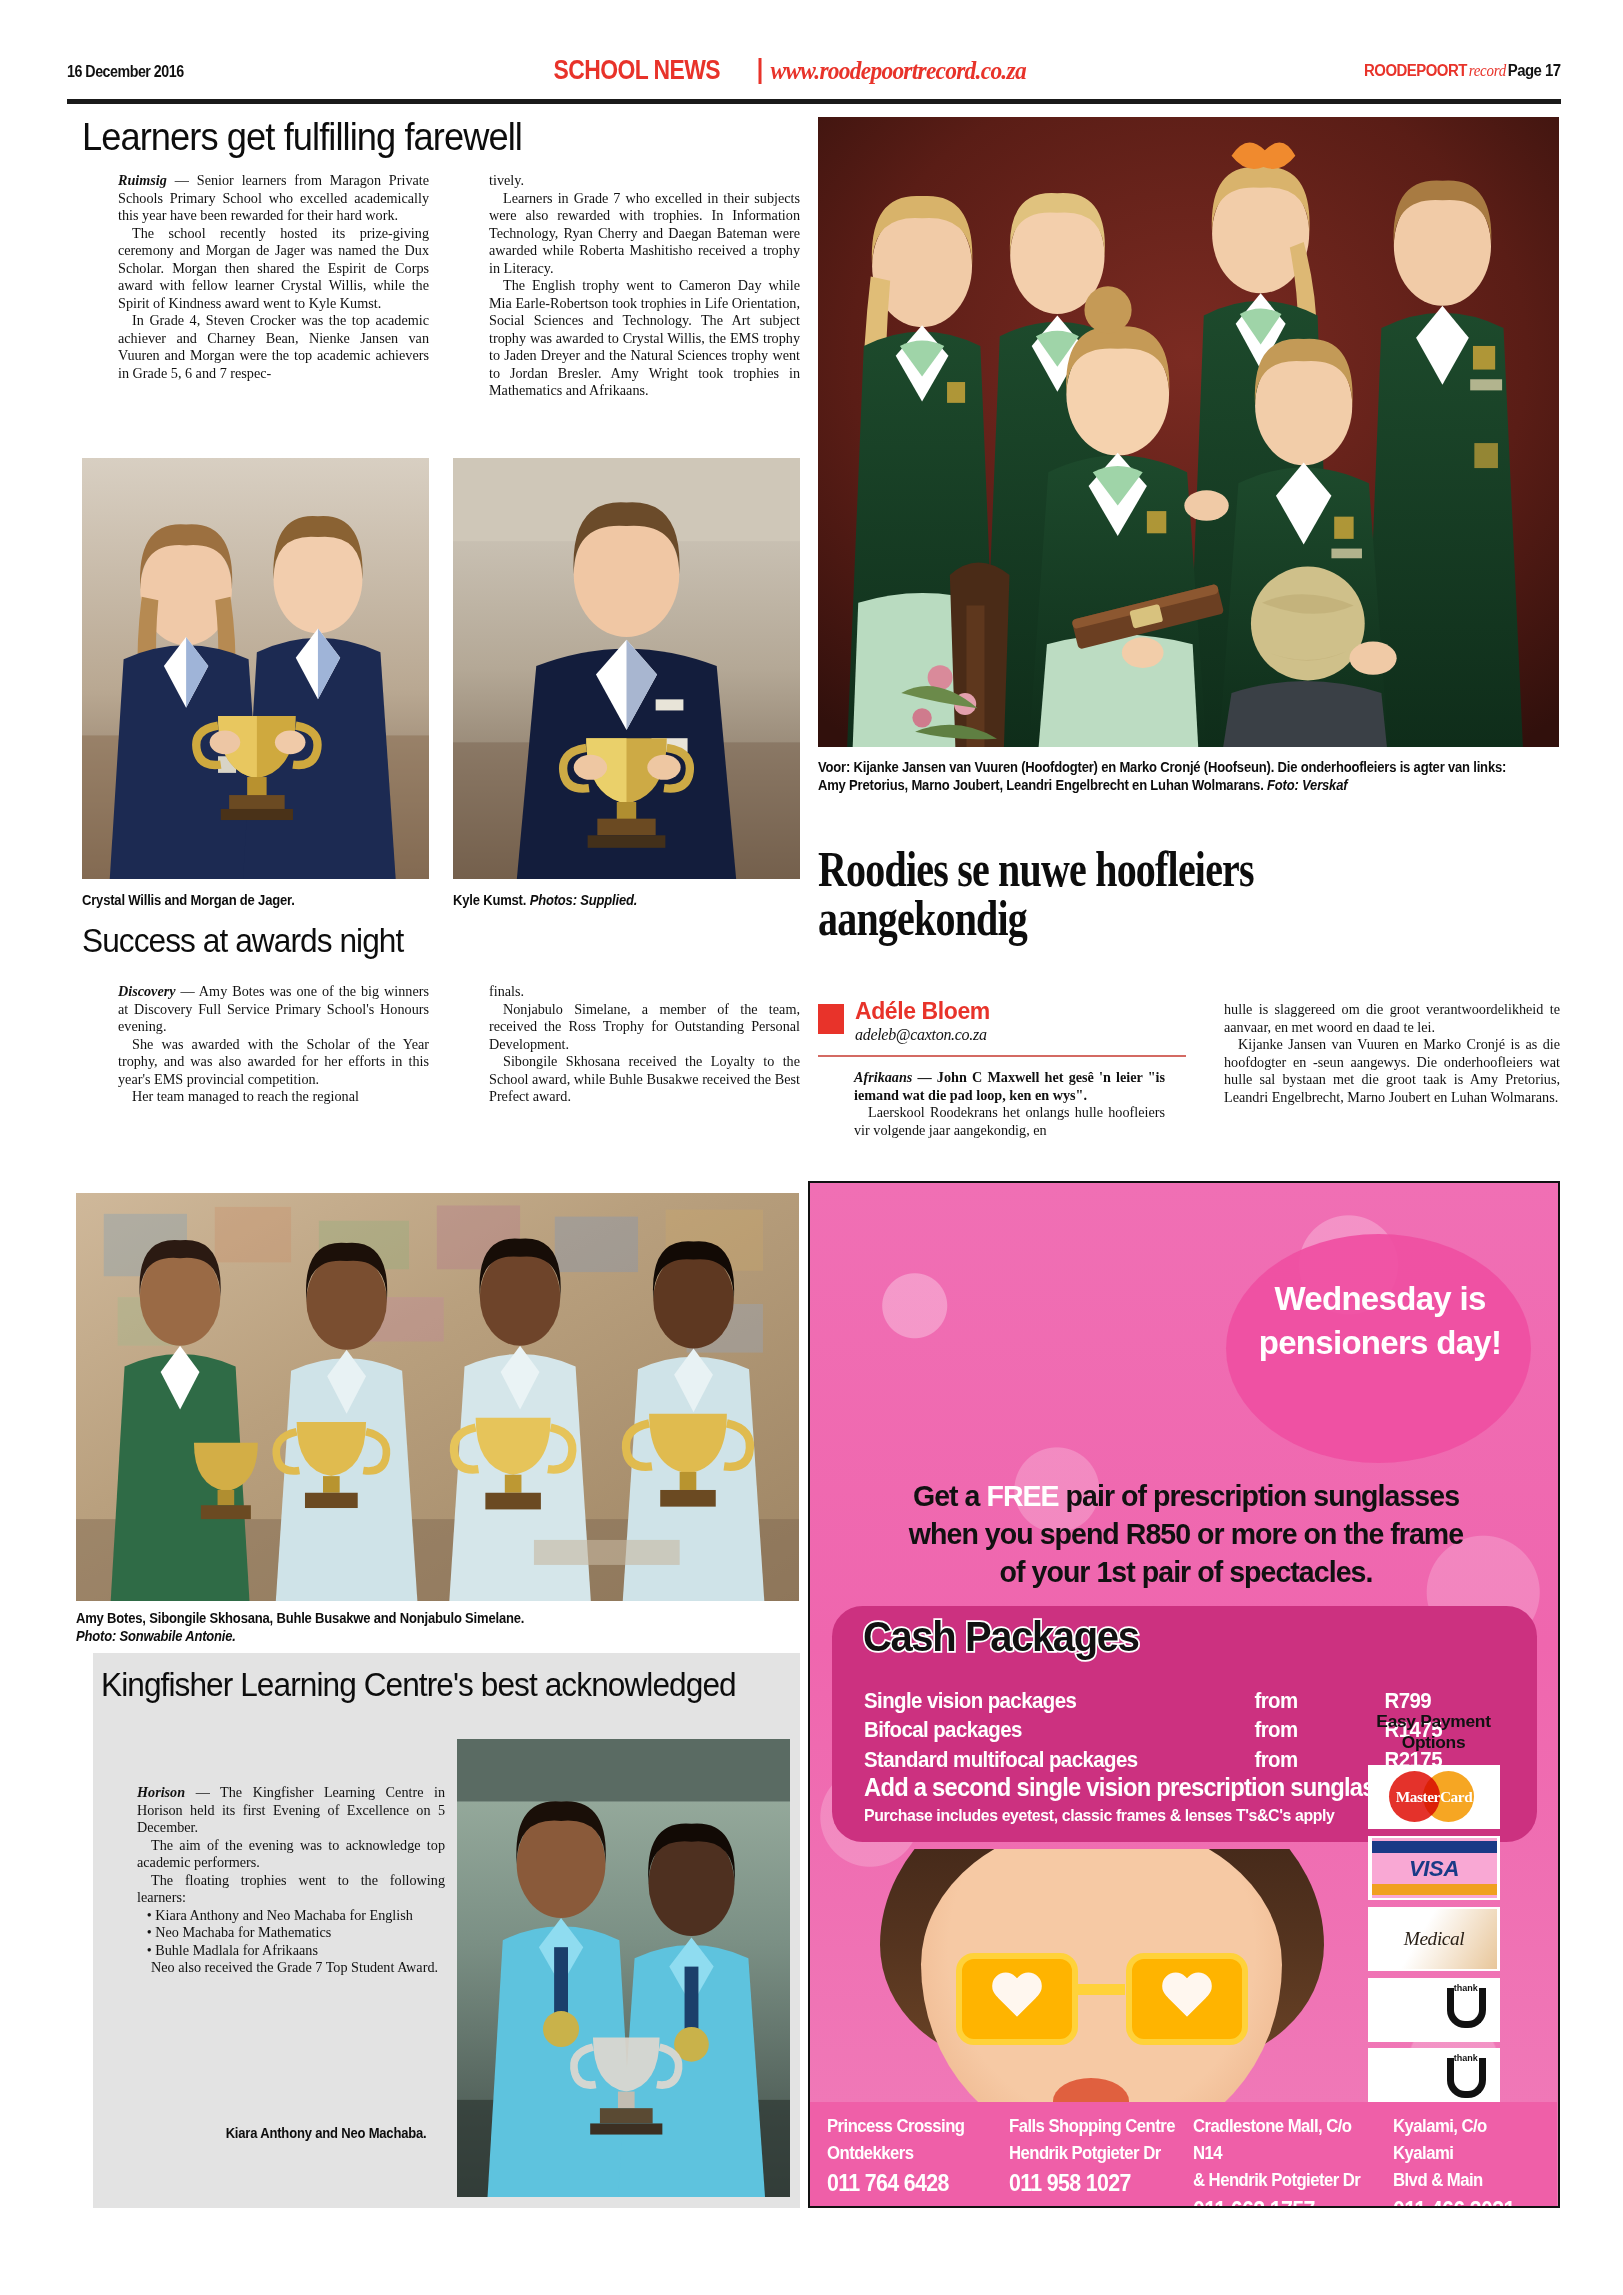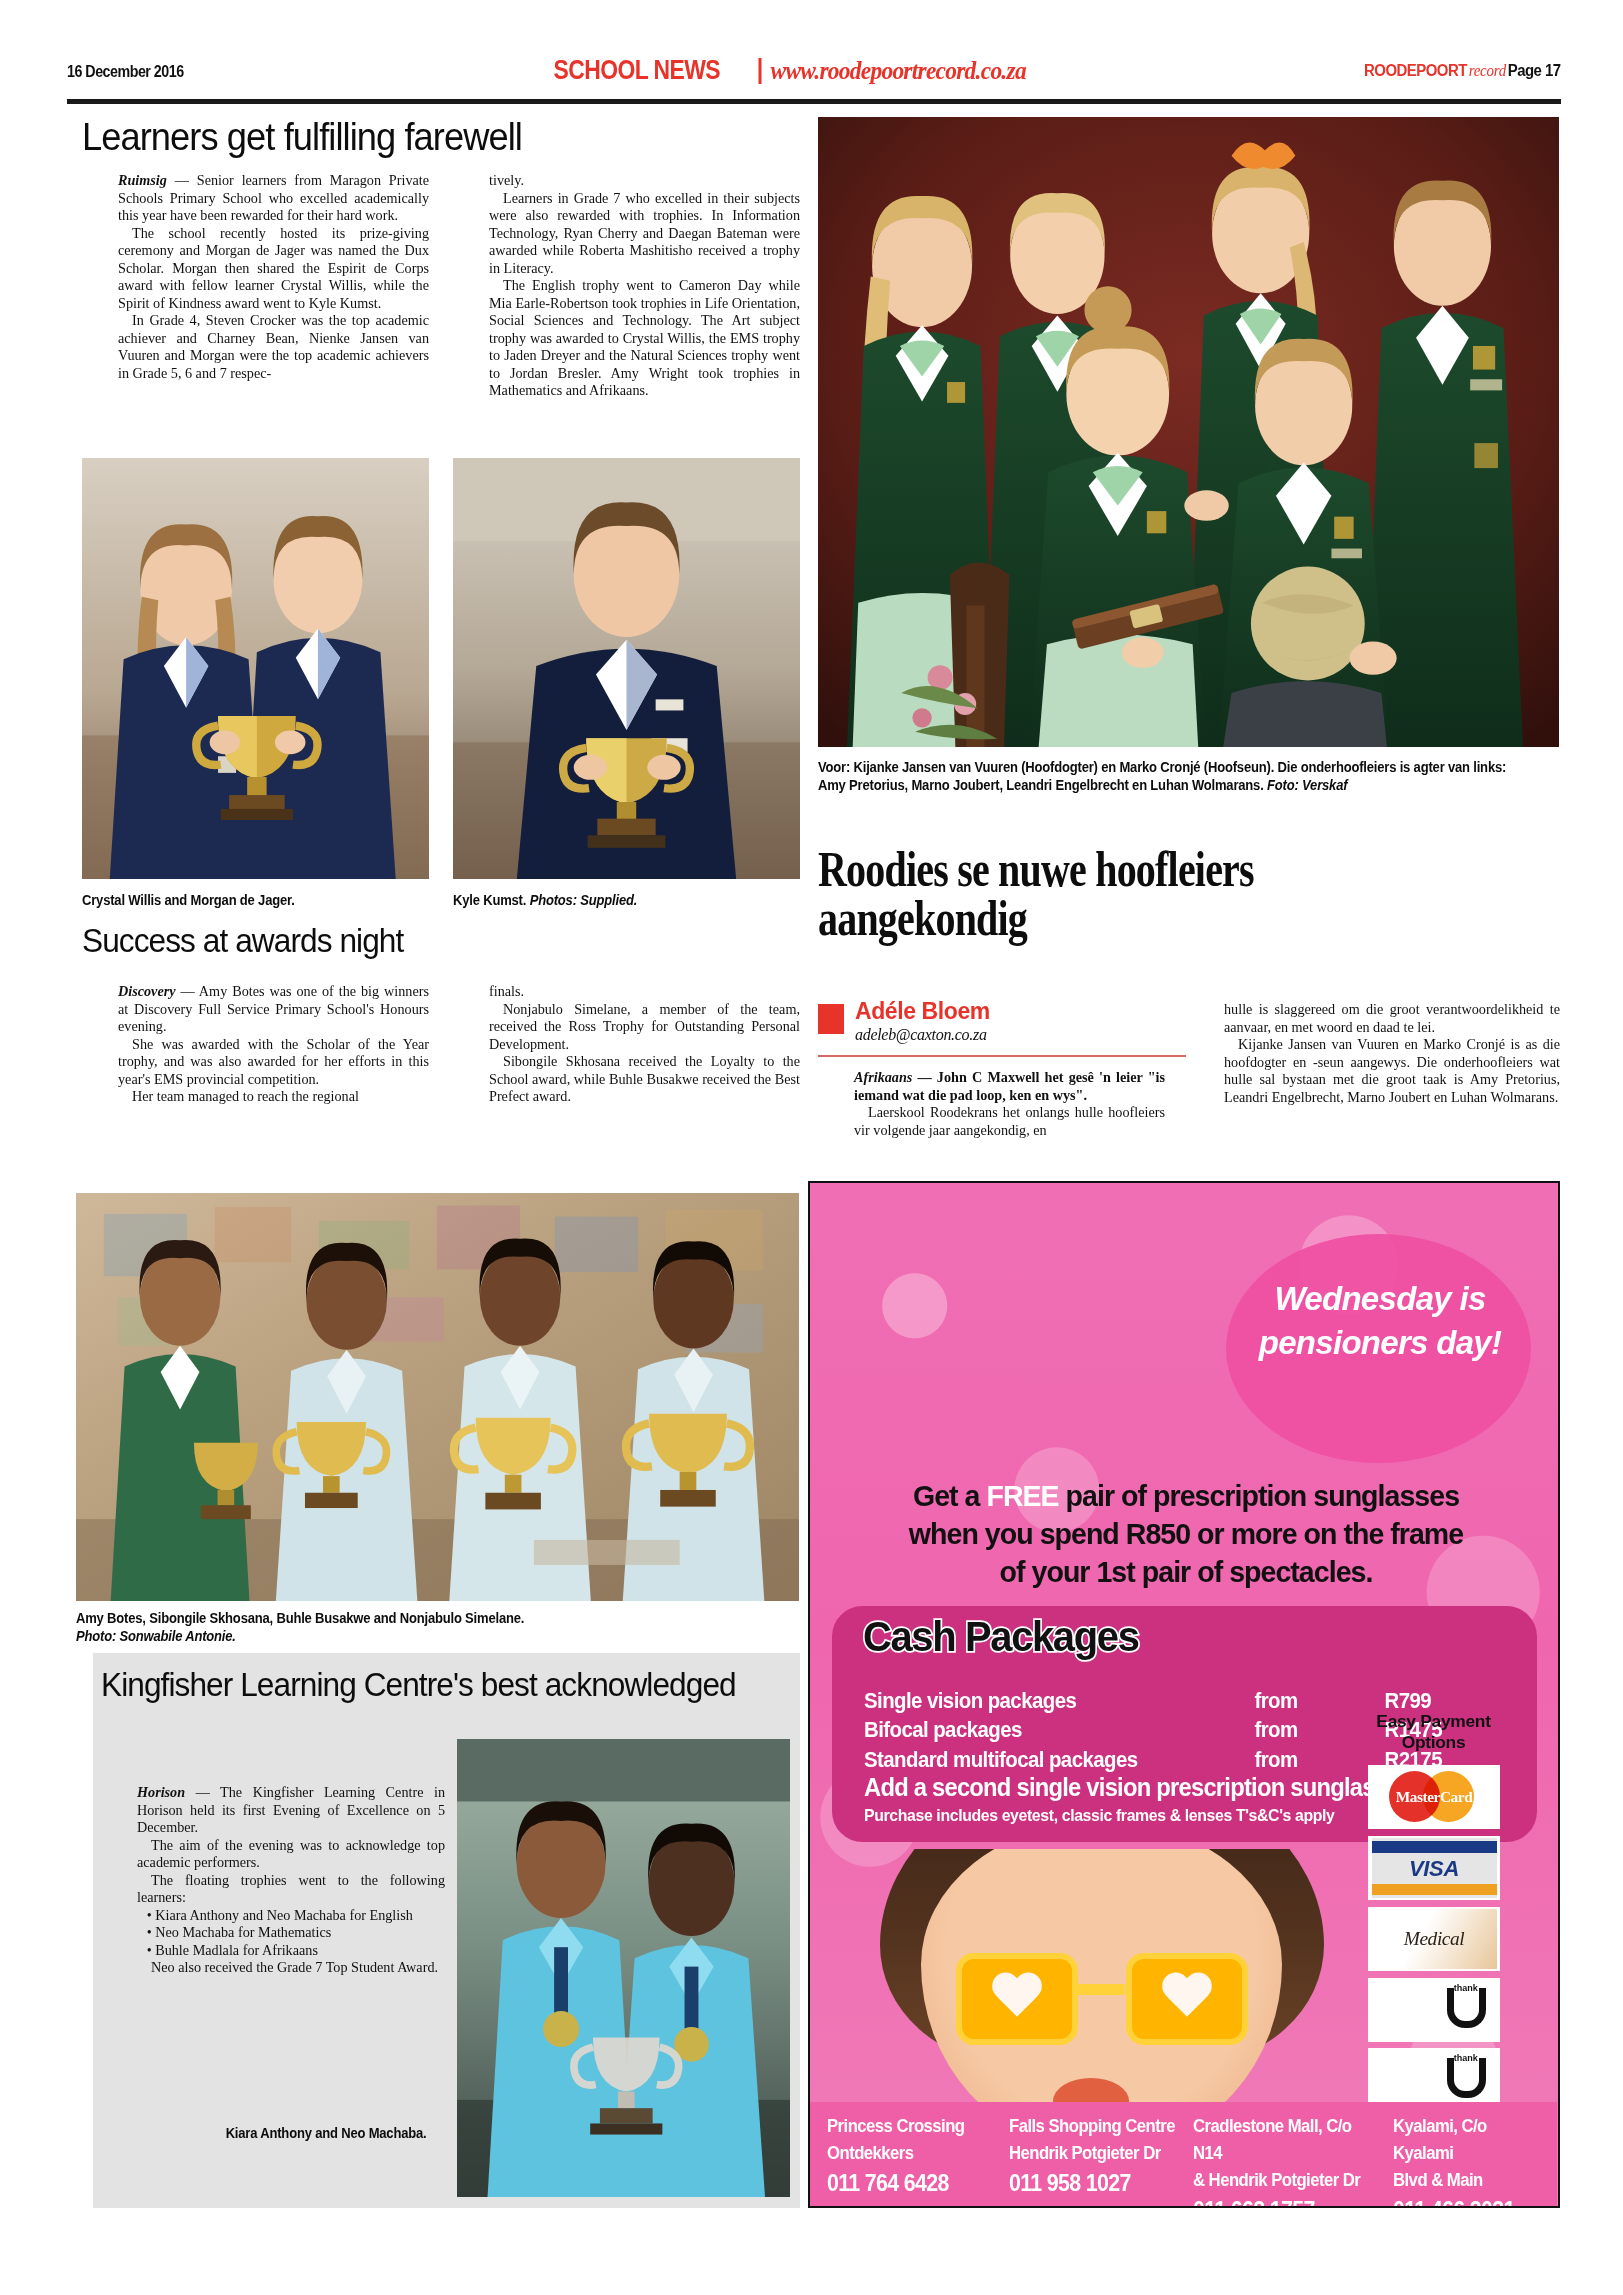--- a/index.html
+++ b/index.html
@@ -195,21 +195,21 @@
     transform:scaleX(0.93); transform-origin:left top;
   }
   
   .ad-oval {
     position:absolute; left:416px; top:51px; width:305px; height:229px;
     background:#ef4fa2; border-radius:50%; opacity:.92;
   }
   .ad-oval-txt {
     position:absolute; left:423px; top:94px; width:294px;
     text-align:center;
-    font-family:"Liberation Sans", sans-serif; font-style:italic; font-weight:bold;
+    font-family:"Liberation Sans", sans-serif; font-weight:bold;
     font-size:33px; line-height:1.32; color:#fff; letter-spacing:-0.7px;
   }
   
   .ad-offer {
     position:absolute; left:16.7px; top:294px; width:718px;
     text-align:center;
     font-family:"Liberation Sans", sans-serif; font-weight:bold;
     font-size:30px; line-height:1.26; color:#111; letter-spacing:-1px;
     transform:scaleX(0.95); transform-origin:center top;
   }
@@ -302,21 +302,21 @@
   }
   .mc-wrap { position:relative; width:124px; height:60px; }
   .mc-c { position:absolute; top:4.2px; width:51px; height:51px; border-radius:50%; }
   .mc-c.red { left:16.7px; background:#e4322b; }
   .mc-c.yel { left:51px; background:#f6a623; mix-blend-mode:multiply; }
   .mc-txt {
     position:absolute; left:0; top:21px; width:124px; text-align:center;
     font-family:"Liberation Serif", serif; font-weight:bold;
     font-size:15.3px; color:#fff; letter-spacing:-0.4px;
   }
-  .visa-wrap { position:relative; width:125px; height:60px; background:#e5e5e5; }
+  .visa-wrap { position:relative; width:125px; height:60px; background:#f9a8d4; }
   .visa-top { position:absolute; left:0; top:2.8px; width:125px; height:12.5px; background:#1a3a86; }
   .visa-bot { position:absolute; left:0; bottom:2.8px; width:125px; height:11px; background:#f0a020; }
   .visa-txt {
     position:absolute; left:0; top:18px; width:125px; text-align:center;
     font-family:"Liberation Sans", sans-serif; font-style:italic; font-weight:bold;
     font-size:22px; color:#1a3a86; letter-spacing:-0.3px;
   }
   .med-wrap {
     position:relative; width:126px; height:60px;
     background:linear-gradient(120deg,#fff 0 40%, #e8c69a 100%);

